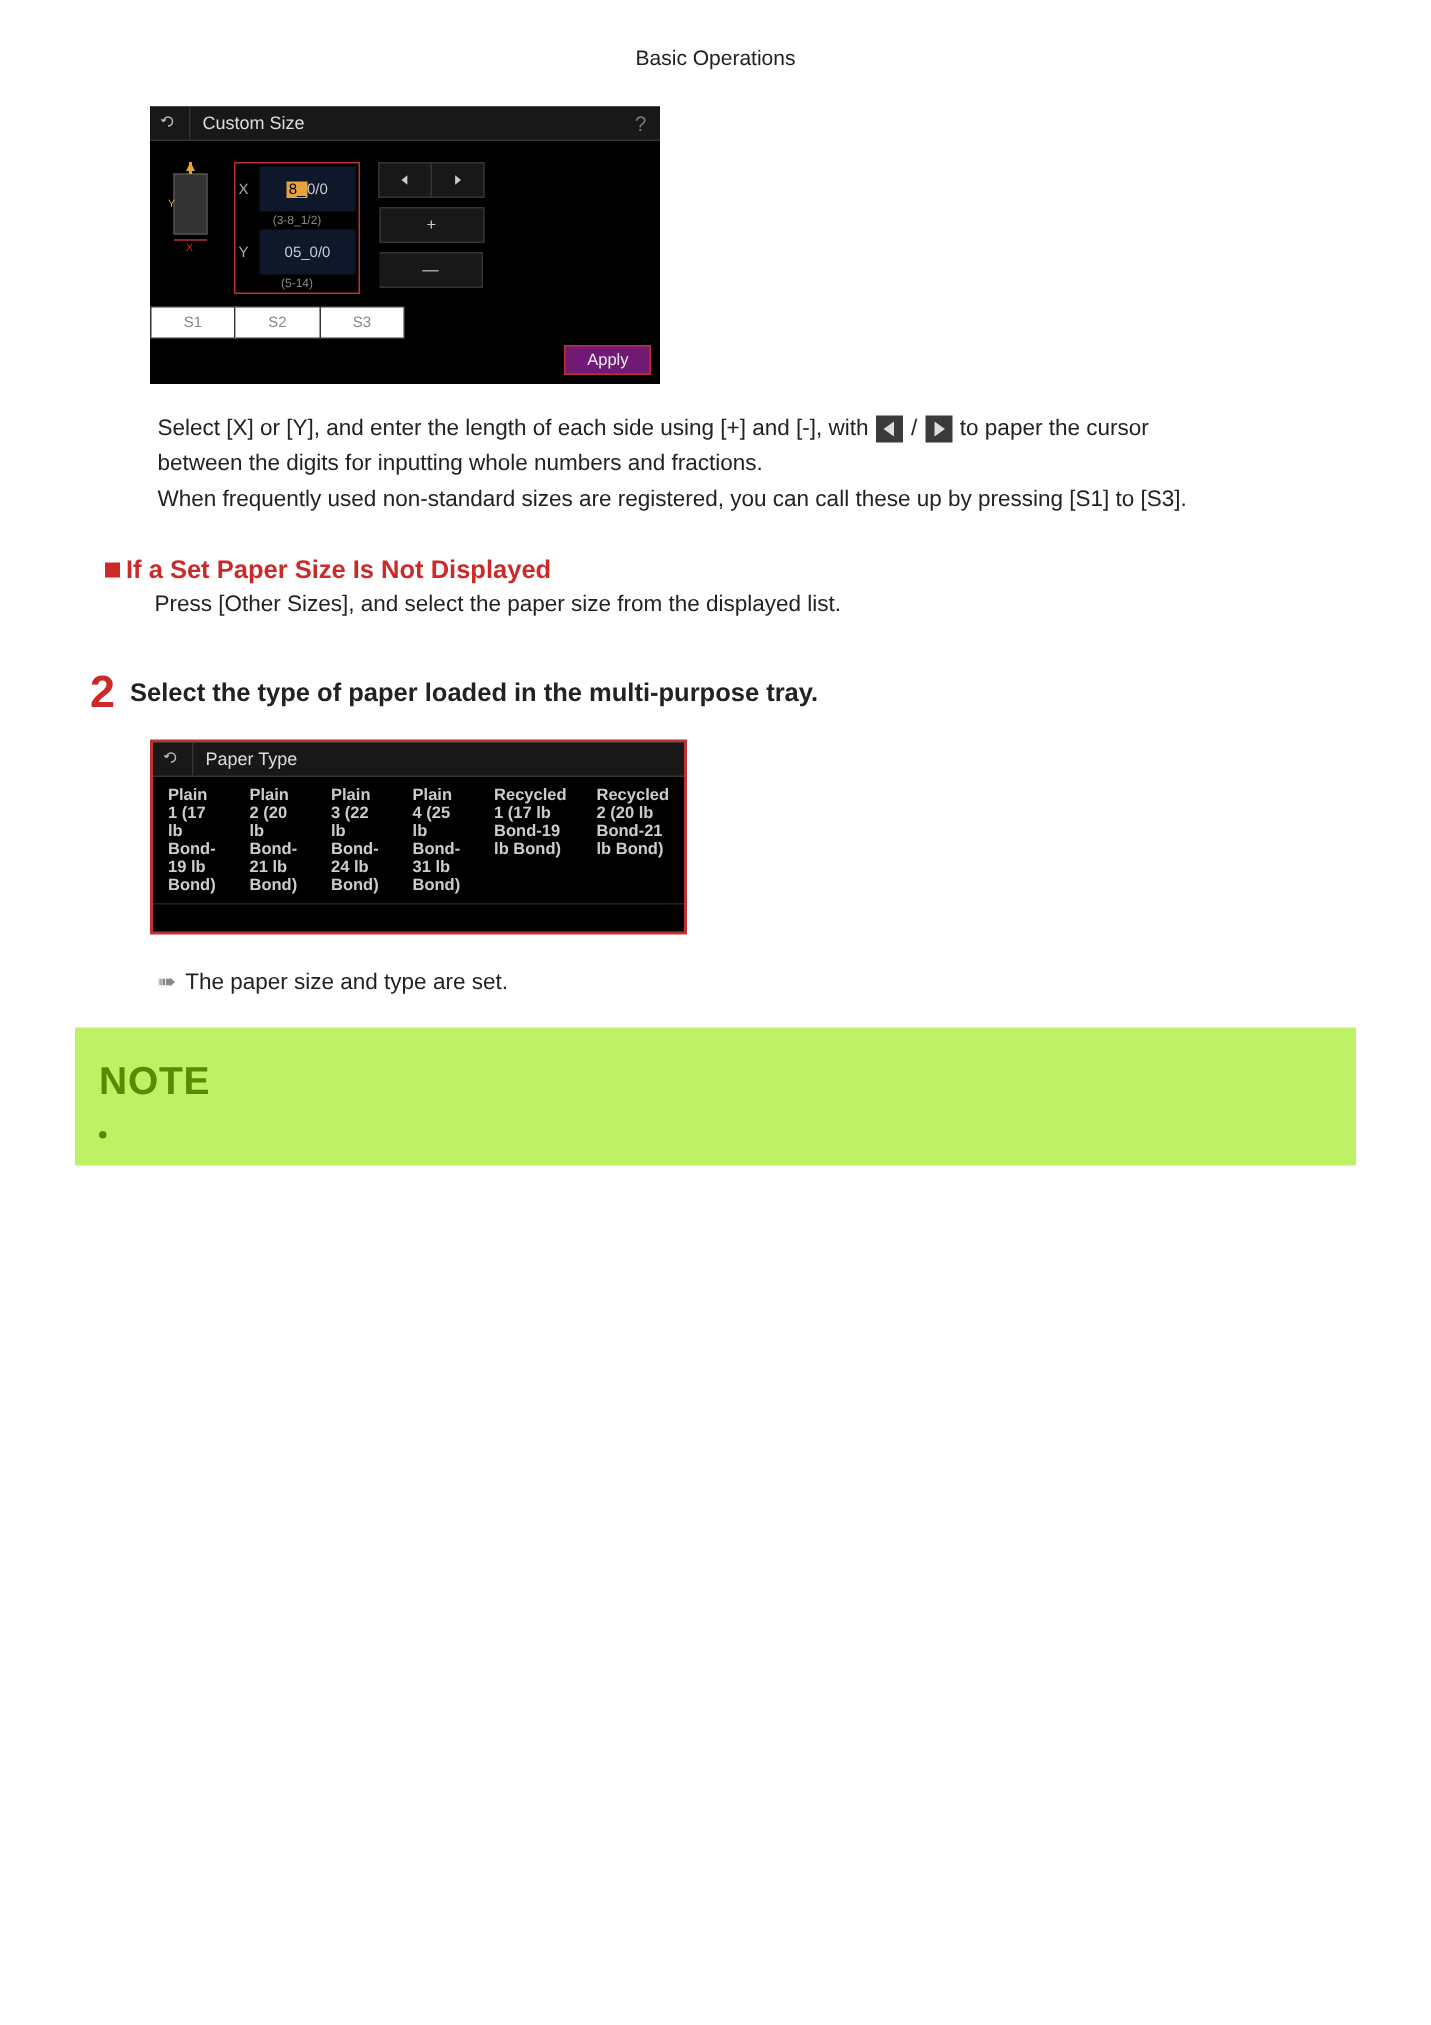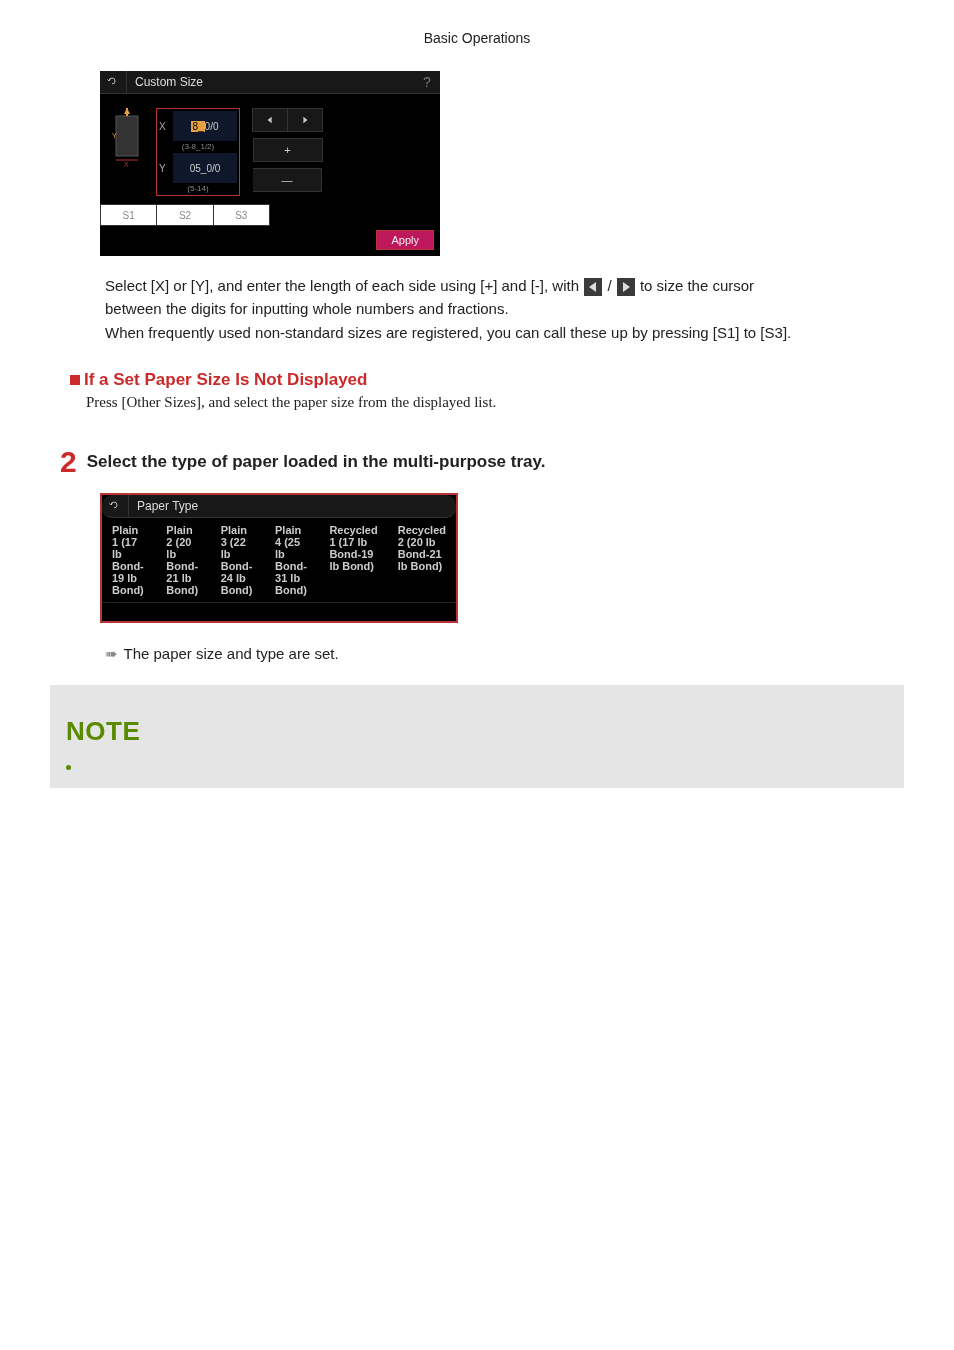--- a/index.html
+++ b/index.html
@@ -84,59 +84,59 @@
     border-right:1px solid #333; display:flex; align-items:center; justify-content:center;
     color:#888; font-size:10px;
   }
   .s-btn:first-child{border-left:1px solid #333;}
   .s-area{width:50%;}
 
   .apply-row {
     display:flex; justify-content:flex-end; padding:4px 6px 6px 6px;
   }
   .apply-btn {
-    border:1px solid #b33; padding:3px 14px; color:#eee; font-size:11px; background:#be185d;
+    border:1px solid #b33; padding:3px 14px; color:#eee; font-size:11px; background:#701a75;
   }
 
   
   .indent-block { margin-left:55px; margin-top:18px; line-height:1.55; }
   .inline-icon {
     display:inline-block; width:18px; height:18px; background:#3a3a3a;
     vertical-align:middle; position:relative; margin:0 1px;
   }
   .inline-icon svg{ width:100%;height:100%; }
 
   .sub-head-row { display:flex; align-items:center; margin-top:26px; margin-left:20px; }
   .red-sq {
     width:10px; height:10px; background:#cc2a2a; margin-right:4px;
   }
   .sub-head {
     color:#cc2a2a; font-weight:bold; font-size:17px;
   }
-  .sub-body { margin-left:36px; margin-top:4px;font-family:Liberation Serif, serif; }
+  .sub-body { margin-left:53px; margin-top:4px; }
 
   .step-row { display:flex; align-items:center; margin-top:34px; margin-left:10px; gap:10px; }
   .step-num {
     color:#cc2a2a; font-size:30px; font-weight:bold; font-family: Arial, sans-serif;
   }
   .step-text { font-weight:bold; font-size:17px; }
   .pt-list { display:flex; flex-direction:row;font-weight:bold; }
   .pt-item {
     padding:6px 10px; border-bottom:1px solid #222; color:#ccc; font-size:11px;
   }
   .pt-footer { height:18px; background:#000; }
   .panel2-outer{ border:2px solid #b33; padding:0; width:354px; margin-left:50px; margin-top:14px;}
-  .panel2-outer .panel-titlebar{border-bottom:1px solid #333;border-radius:10px;}
+  .panel2-outer .panel-titlebar{border-bottom:1px solid #333;}
 
   .result-line { margin-left:55px; margin-top:22px; }
   .arrow-glyph { color:#888; margin-right:4px; letter-spacing:-2px; }
 
   
   .note-box {
-    background:#e5e5e5; margin-top:22px; padding:31px 16px 18px 16px;
+    background:#bef264; margin-top:22px; padding:20px 16px 18px 16px;
   }
   .note-title {
     color:#5a8a00; font-size:26px; font-weight:bold; letter-spacing:0.5px;
   }
   .note-bullets { margin-top:10px; }
   .note-bullet { display:flex; align-items:flex-start; gap:8px; font-size:15px; }
   .bullet-dot { width:5px;height:5px;background:#5a8a00;border-radius:50%; margin-top:8px; flex:none;}
   .link-ic {
     display:inline-block; width:13px;height:13px; vertical-align:middle; margin-right:2px;
   }
@@ -225,21 +225,21 @@
 
   <div class="indent-block">
     <span>Select [X] or [Y], and enter the length of each side using [+] and [-], with </span>
     <span class="inline-icon"><svg viewBox="0 0 18 18">
           <polygon points="12,4 12,14 5,9" fill="#ddd"></polygon>
         </svg></span>
     <span> / </span>
     <span class="inline-icon"><svg viewBox="0 0 18 18">
           <polygon points="6,4 6,14 13,9" fill="#ddd"></polygon>
         </svg></span>
-    <span> to size the cursor</span><br>
+    <span> to paper the cursor</span><br>
     <span>between the digits for inputting whole numbers and fractions.</span><br>
     <span>When frequently used non-standard sizes are registered, you can call these up by pressing [S1] to [S3].</span>
   </div>
 
   <div class="sub-head-row">
     <div class="red-sq"></div>
     <div class="sub-head">If a Set Paper Size Is Not Displayed</div>
   </div>
   <div class="sub-body">Press [Other Sizes], and select the paper size from the displayed list.</div>
 

